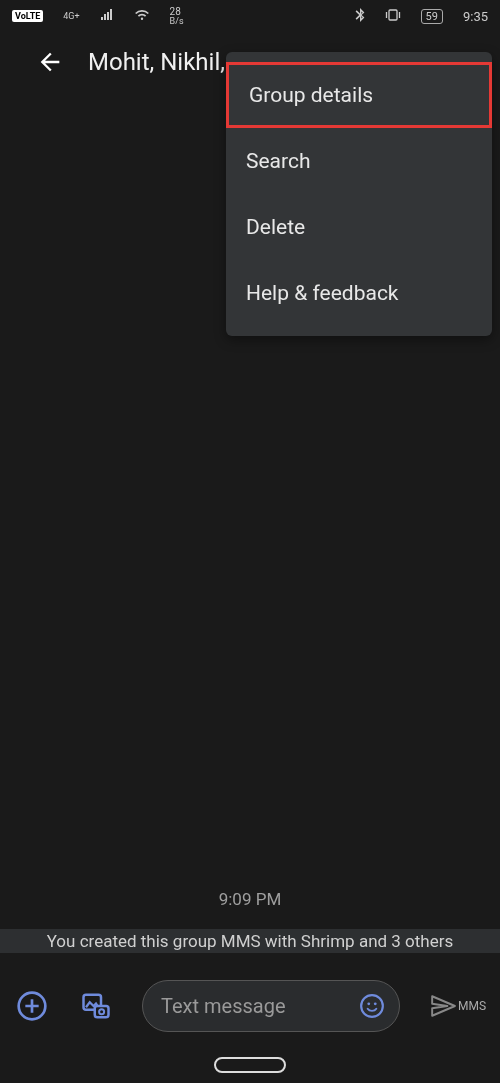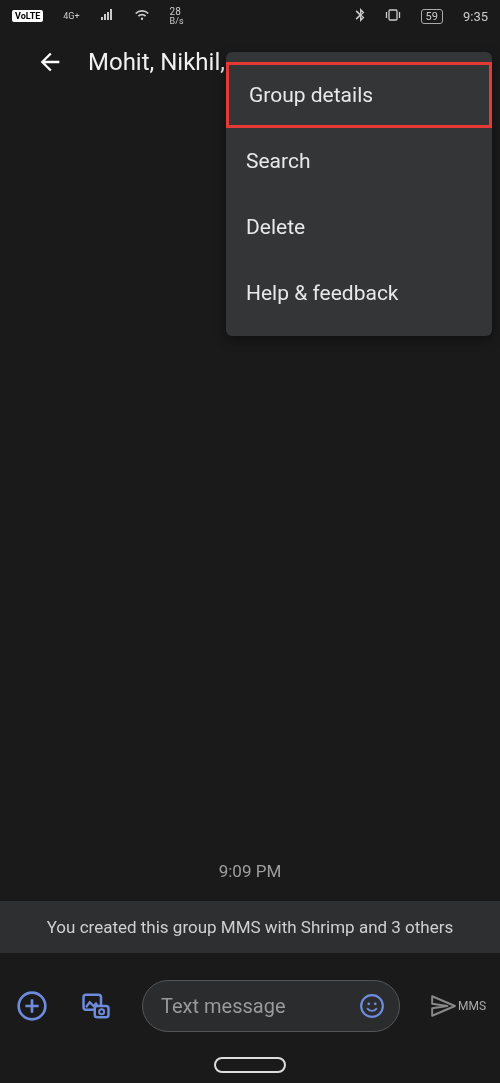--- a/index.html
+++ b/index.html
@@ -99,21 +99,21 @@
     }
     .timestamp {
       color: #9e9e9e;
       font-size: 17px;
       margin-bottom: 20px;
     }
     .info-banner {
       background: #2d2f31;
       color: #d0d0d0;
       font-size: 17px;
-      padding: 16px 12px;
+      padding: 2px 12px;
     }
     
     .compose {
       position: absolute;
       bottom: 40px;
       left: 0; right: 0;
       height: 74px;
       display: flex;
       align-items: center;
       padding: 0 14px;

